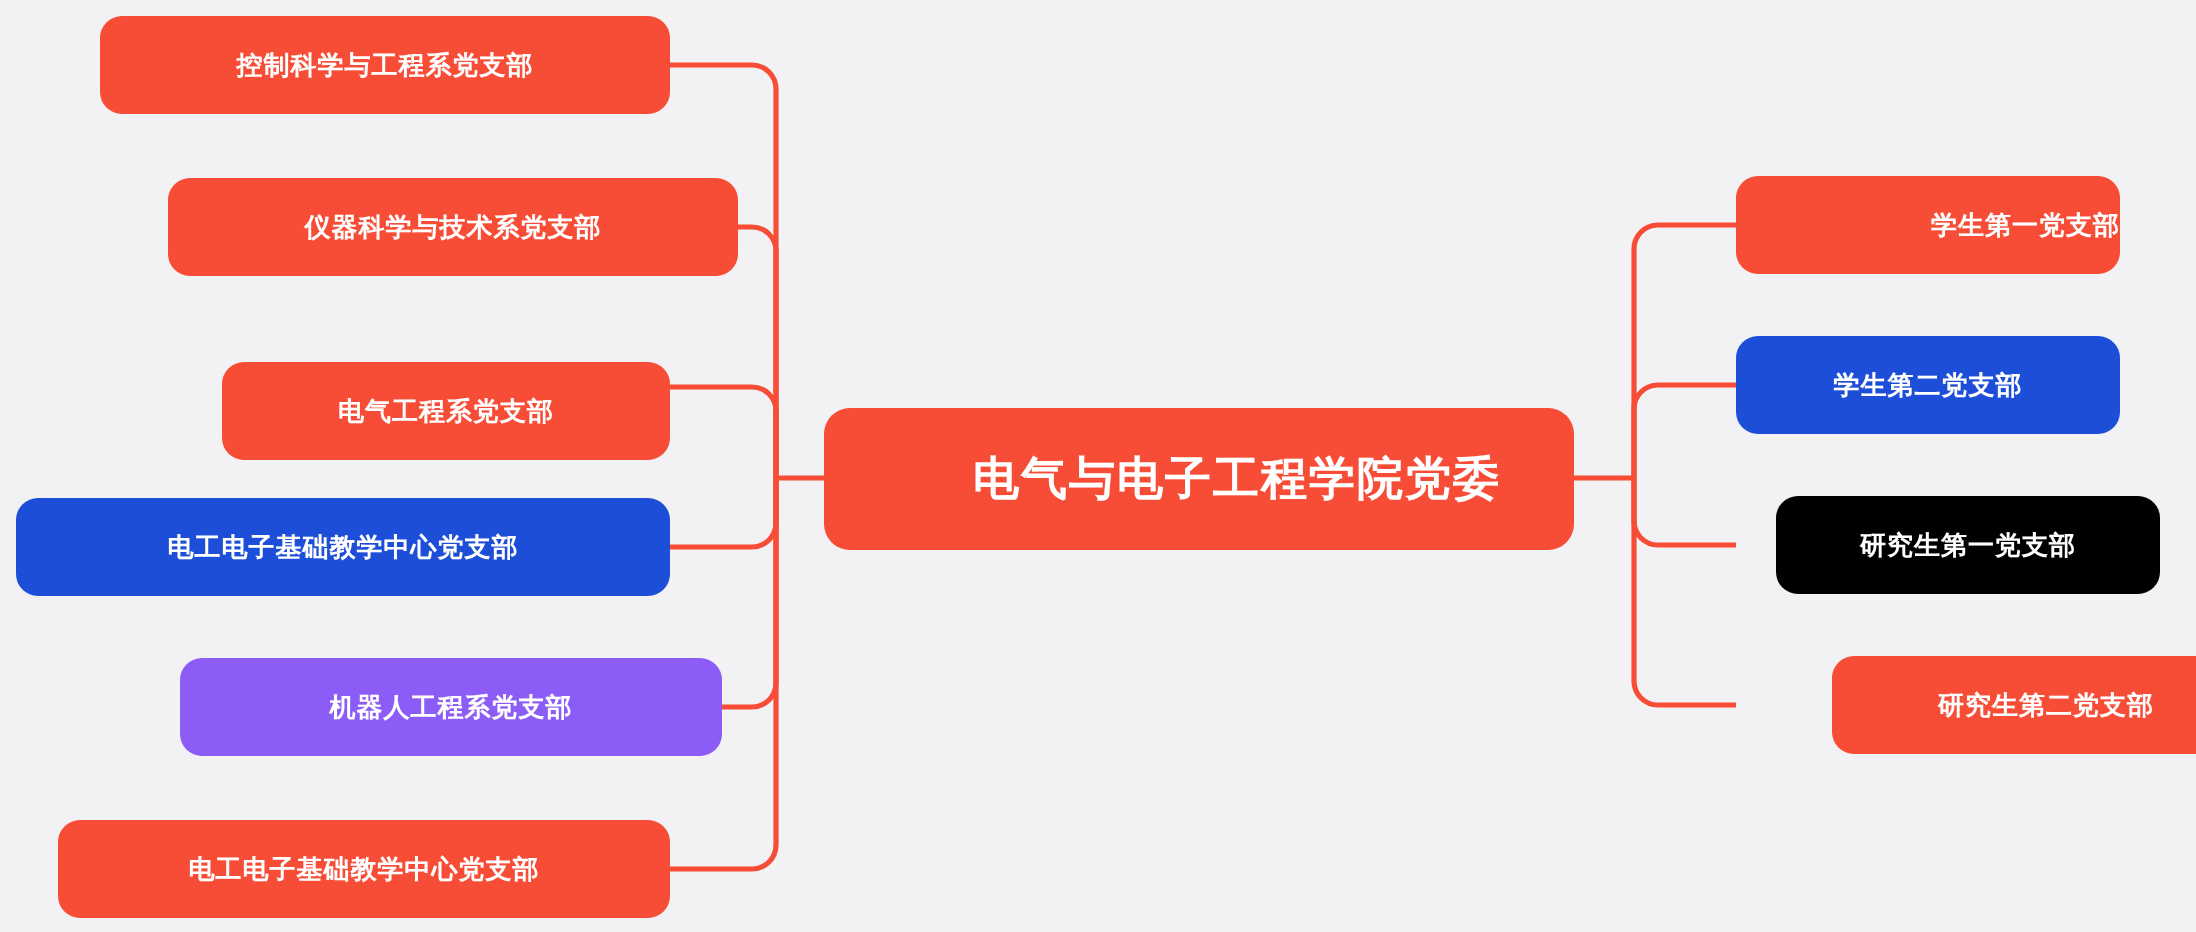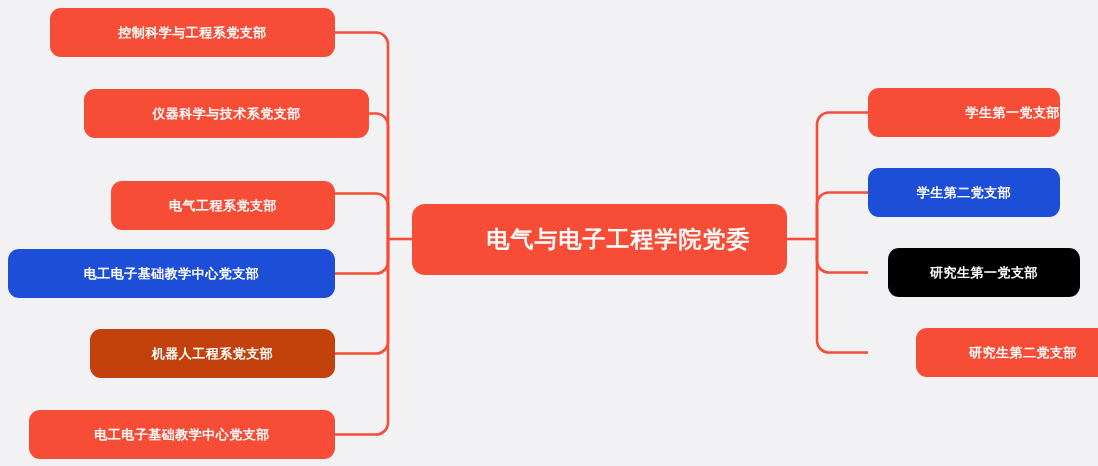--- a/index.html
+++ b/index.html
@@ -84,21 +84,21 @@
       </div>
       <div class="node leaf" style="left: 50px; top: 89px; width: 285px; background: rgb(247, 76, 53); color: rgb(255, 255, 255); margin-left: 34px;">
         <span class="node-label">仪器科学与技术系党支部</span>
       </div>
       <div class="node leaf" style="left: 111px; top: 169px; width: 224px; background: rgb(247, 76, 53); color: rgb(255, 255, 255); margin-top: 12px;">
         <span class="node-label">电气工程系党支部</span>
       </div>
       <div class="node leaf" style="left: 8px; top: 249px; width: 327px; background: #1d4ed8; color: rgb(255, 255, 255);">
         <span class="node-label">电工电子基础教学中心党支部</span>
       </div>
-      <div class="node leaf" style="left: 90px; top: 329px; width: 245px; background: #c2410c; color: rgb(255, 255, 255);">
+      <div class="node leaf" style="left: 90px; top: 329px; width: 271px; background: #8b5cf6; color: rgb(255, 255, 255);">
         <span class="node-label">机器人工程系党支部</span>
       </div>
       <div class="node leaf" style="left: 29px; top: 410px; width: 306px; background: rgb(247, 76, 53); color: rgb(255, 255, 255);">
         <span class="node-label">电工电子基础教学中心党支部</span>
       </div>
     </div>
   <div id="right-column">
       <div class="node leaf" style="left: 868px; top: 88px; width: 192px; background: rgb(247, 76, 53); color: rgb(255, 255, 255); justify-content: flex-end;">
         <span class="node-label">学生第一党支部</span>
       </div>

